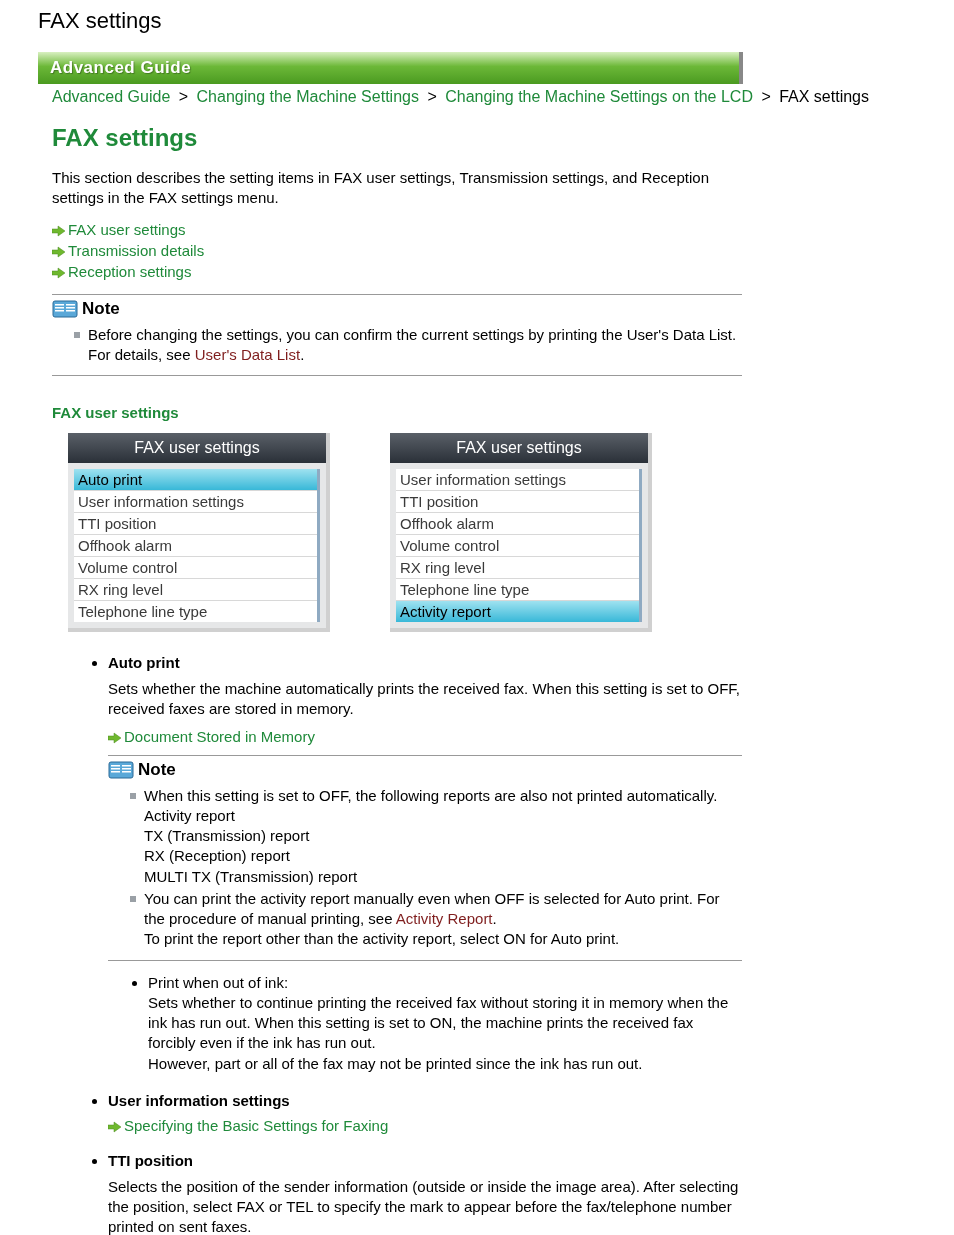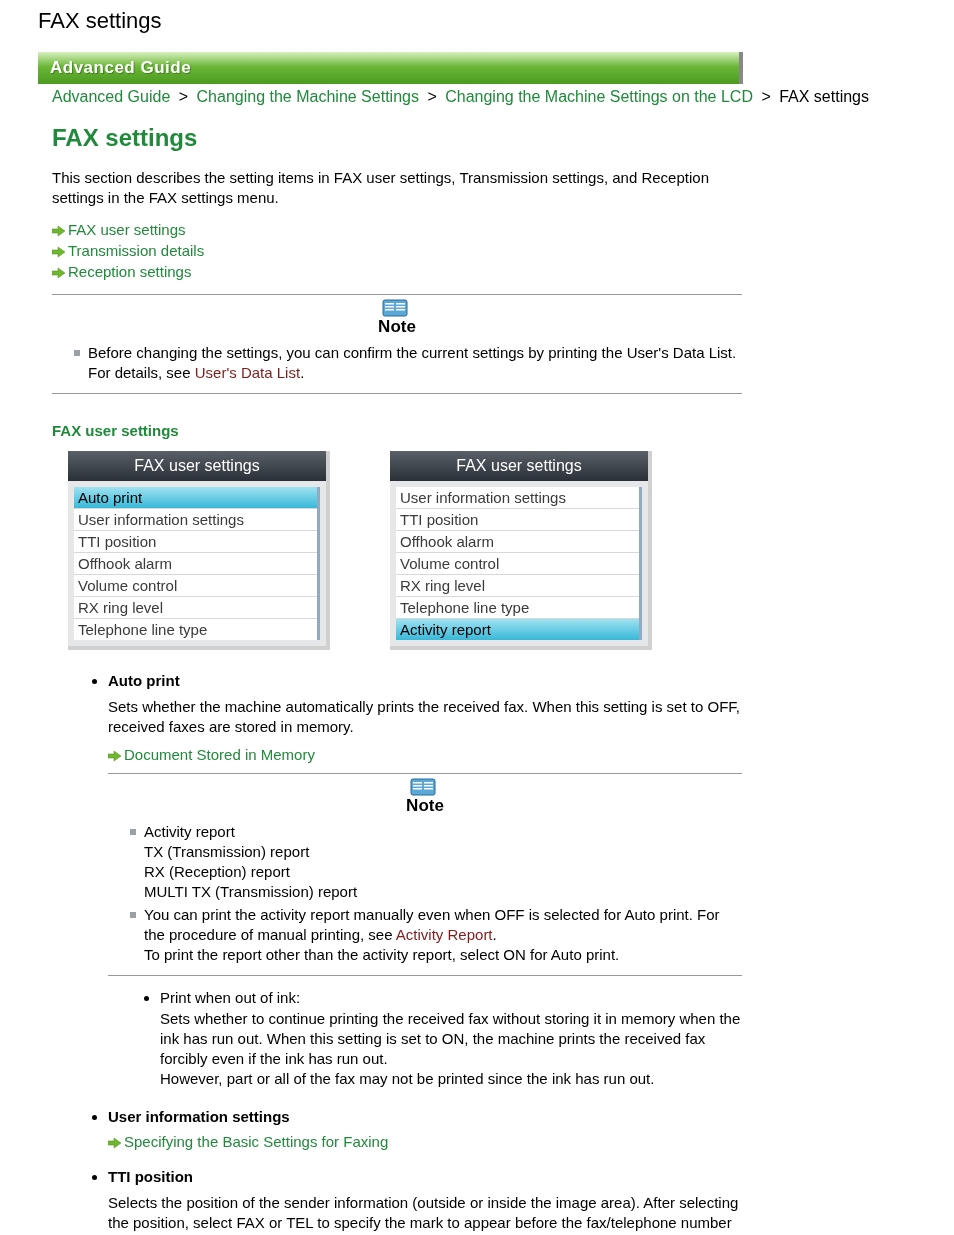--- a/index.html
+++ b/index.html
@@ -69,21 +69,20 @@
   .note-box {
     border-top: 1px solid #999;
     border-bottom: 1px solid #999;
     margin: 14px 0 12px 0;
     padding: 0 0 8px 0;
   }
   .note-header {
     display: flex;
     align-items: center;
     margin: 4px 0 6px 0;
-    flex-direction: column;
   }
   .note-icon {
     width: 26px; height: 18px;
     margin-right: 4px;
   }
   .note-title { font-weight: bold; font-size: 17px; }
   .note-list { list-style: none; padding: 0 0 0 22px; margin: 0; }
   .note-list li {
     position: relative;
     padding-left: 14px;
@@ -158,21 +157,21 @@
   }
   ul.bullets > li > .item-desc {
     line-height: 1.35;
     margin-bottom: 8px;
   }
   ul.sub-bullets {
     list-style: disc;
     padding-left: 40px;
     margin: 12px 0 0 0;
   }
-  ul.sub-bullets > li { line-height: 1.35; margin-left: 12px; }
+  ul.sub-bullets > li { line-height: 1.35; }
   .inner-note .note-box { margin: 10px 0; }
   .report-lines { margin-left: 0; }
   .report-lines div { line-height: 1.35; }
 </style>
 </head>
 <body>
 
 <div class="page">
 
   <div class="header-row">
@@ -298,20 +297,21 @@
                   <rect x="3" y="10" width="9" height="1.5" fill="#fff"></rect>
                   <rect x="14" y="4" width="9" height="1.5" fill="#fff"></rect>
                   <rect x="14" y="7" width="9" height="1.5" fill="#fff"></rect>
                   <rect x="14" y="10" width="9" height="1.5" fill="#fff"></rect>
                 </svg>
               </span>
               <span class="note-title">Note</span>
             </div>
             <ul class="note-list">
               <li>
+                <span>When this setting is set to OFF, the following reports are also not printed automatically.</span>
                 <div class="report-lines">
                   <div>Activity report</div>
                   <div>TX (Transmission) report</div>
                   <div>RX (Reception) report</div>
                   <div>MULTI TX (Transmission) report</div>
                 </div>
               </li>
               <li>
                 <span>You can print the activity report manually even when OFF is selected for Auto print. For the procedure of manual printing, see </span>
                 <a href="#" class="green-link">Activity Report</a><span>.</span>

